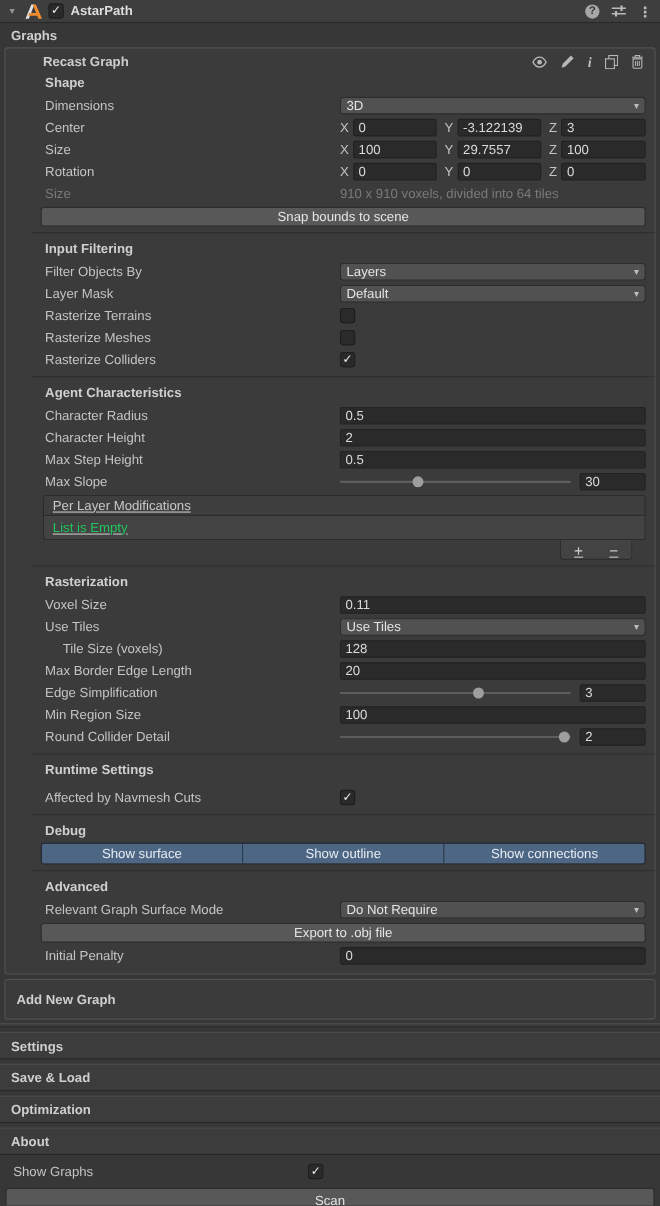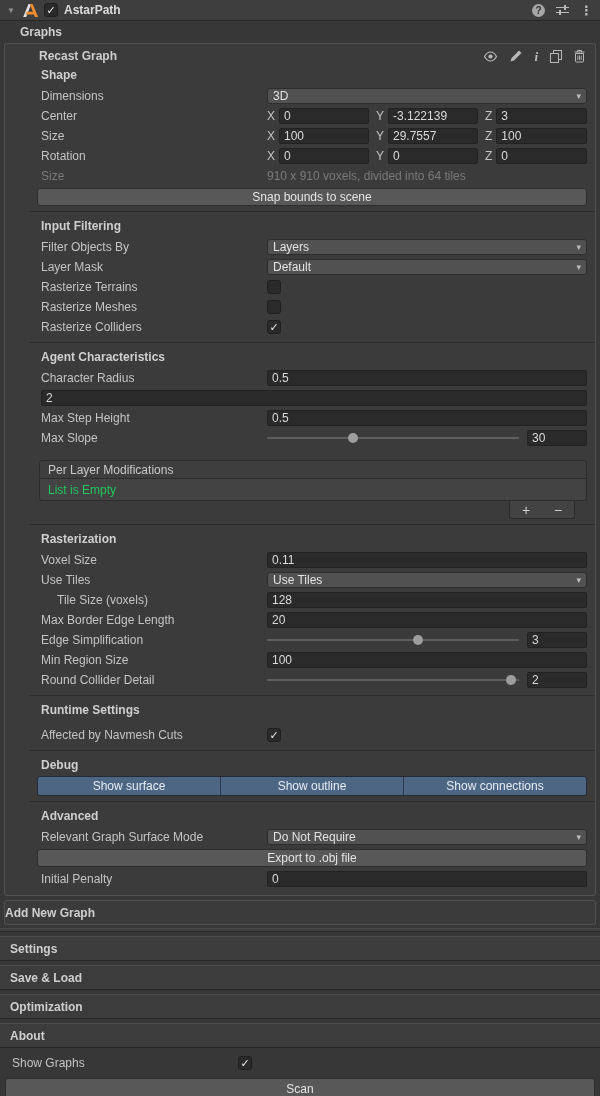--- a/index.html
+++ b/index.html
@@ -18,36 +18,36 @@
   .logo { margin-right:5px; }
   .checkbox { width:14px; height:14px; background:#2A2A2A; border:1px solid #1F1F1F; border-radius:3px;
     display:flex; align-items:center; justify-content:center; flex:none;
     color:#EDEDED; font-size:11px; font-weight:bold; line-height:1; }
   .comp-title { font-weight:bold; color:#DCDCDC; margin-left:6px; flex:1; }
   .hdr-icons { display:flex; gap:11px; align-items:center; }
   .help-circle { width:13px; height:13px; border-radius:50%; background:#A6A6A6; color:#333;
     font-weight:bold; font-size:10px; display:flex; align-items:center; justify-content:center; }
   .kebab { color:#B9B9B9; font-size:13px; font-weight:bold; line-height:1; }
 
-  .graphs-label { height:22px; display:flex; align-items:center; padding-left:20px;
+  .graphs-label { height:22px; display:flex; align-items:center; padding-left:10px;
     font-weight:bold; color:#CFCFCF; }
 
   
   .gpanel { margin:0 4px; background:#3B3B3B; border:1px solid #525252; border-radius:3px;padding-left:24px; }
   .gheader { display:flex; align-items:center; height:22px; padding:2px 10px 0 10px; }
   .gtitle { font-weight:bold; color:#CDCDCD; flex:1; }
   .gicons { display:flex; gap:12px; align-items:center; }
   .info-i { font-family:"Liberation Serif","DejaVu Serif",serif; font-style:italic; font-weight:bold;
     color:#BDBDBD; font-size:13px; line-height:1; }
 
   .heading { font-weight:bold; color:#CFCFCF; height:18px; display:flex; align-items:center; padding-left:12px; }
   .sect { border-top:1px solid #2E2E2E; margin-top:5px; padding-top:5px; }
   .rows { margin-top:2px; }
 
-  .row { display:flex; align-items:center; height:20px; padding:0 8px 0 12px; }
+  .row { display:flex; align-items:center; height:20px; padding:0 8px 0 12px;gap:42px; }
   .rlabel { width:226px; flex:none; color:#C4C4C4; white-space:nowrap; overflow:hidden; }
   .rlabel.indent { padding-left:16px; }
   .disabled { color:#7A7A7A; }
 
   .tf { flex:1; height:16px; background:#2A2A2A; border:1px solid #222222; border-radius:2px;
     display:flex; align-items:center; padding:0 4px; color:#DADADA; min-width:0; }
   .dd { flex:1; height:16px; background:#515151; border:1px solid #2D2D2D; border-radius:3px;
     display:flex; align-items:center; justify-content:space-between; padding:0 5px; color:#E3E3E3; min-width:0; }
   .dd-arrow { color:#BDBDBD; font-size:9px; line-height:1; }
 
@@ -59,36 +59,36 @@
   .strack-wrap { flex:1; position:relative; height:16px; }
   .strack { position:absolute; left:0; right:0; top:7px; height:2px; background:#5E5E5E; border-radius:1px; }
   .shandle { position:absolute; top:3px; width:10px; height:10px; background:#9E9E9E; border-radius:50%;
     margin-left:-5px; }
   .sval { flex:none !important; width:60px; }
 
   .btn { height:18px; background:#585858; border:1px solid #2D2D2D; border-radius:3px;
     display:flex; align-items:center; justify-content:center; color:#E4E4E4; }
   .wide-btn { margin:2px 8px; }
 
-  .list-box { margin:12px 8px 0 10px; }
+  .list-box { margin:2px 8px 0 10px;text-decoration:underline; }
   .list-header { height:19px; background:#3E3E3E; border:1px solid #2C2C2C; border-radius:3px 3px 0 0;
     display:flex; align-items:center; padding-left:8px; color:#C9C9C9; }
   .list-body { height:22px; background:#434343; border:1px solid #2C2C2C; border-top:none;
     border-radius:0 0 3px 3px; display:flex; align-items:center; padding-left:8px; color:#22c55e; }
   .list-footer { display:flex; justify-content:flex-end; padding-right:12px; }
   .list-footer-box { width:66px; height:18px; background:#434343; border:1px solid #2C2C2C; border-top:none;
     border-radius:0 0 3px 3px; display:flex; align-items:center; justify-content:space-around; }
   .lf-btn { color:#CFCFCF; font-size:14px; width:26px; text-align:center; line-height:1; }
 
   .debug-btns { display:flex; margin:2px 8px; height:20px; border:1px solid #222A33; border-radius:3px; overflow:hidden; }
   .dbtn { flex:1; display:flex; align-items:center; justify-content:center; color:#E7ECF3; background:#4C6684; }
   .dbtn + .dbtn { border-left:1px solid #2B3B4D; }
 
-  .addgraph { margin:4px 4px 0 4px; height:25px; background:#3B3B3B; border:1px solid #525252; border-radius:3px;
-    display:flex; align-items:center; font-weight:bold; color:#CFCFCF; }
+  .addgraph { margin:4px 4px 0 4px; height:37px; background:#3B3B3B; border:1px solid #525252; border-radius:3px;
+    display:flex; align-items:center; padding-left:10px; font-weight:bold; color:#CFCFCF; }
 
   .thin-strip { margin-top:3px; height:4px; background:#3E3E3E; border-top:1px solid #4A4A4A; border-bottom:1px solid #2A2A2A; }
 
   .bar { margin-top:4px; height:25px; background:#3C3C3C; border-top:1px solid #4C4C4C; border-bottom:1px solid #272727;
     display:flex; align-items:center; padding-left:10px; font-weight:bold; color:#CFCFCF; }
 
   .footer-row { margin-top:5px; }
   .scan-btn { margin:5px 5px 0 5px; height:21px; }
 </style>
 </head>
@@ -278,20 +278,21 @@
   <div class="sect">
     <div class="heading">Agent Characteristics</div>
     <div class="rows">
       <div class="row">
         <span class="rlabel">Character Radius</span>
         <span class="tf">
             <span>0.5</span>
           </span>
       </div>
       <div class="row">
+        <span class="rlabel">Character Height</span>
         <span class="tf">
             <span>2</span>
           </span>
       </div>
       <div class="row">
         <span class="rlabel">Max Step Height</span>
         <span class="tf">
             <span>0.5</span>
           </span>
       </div>

